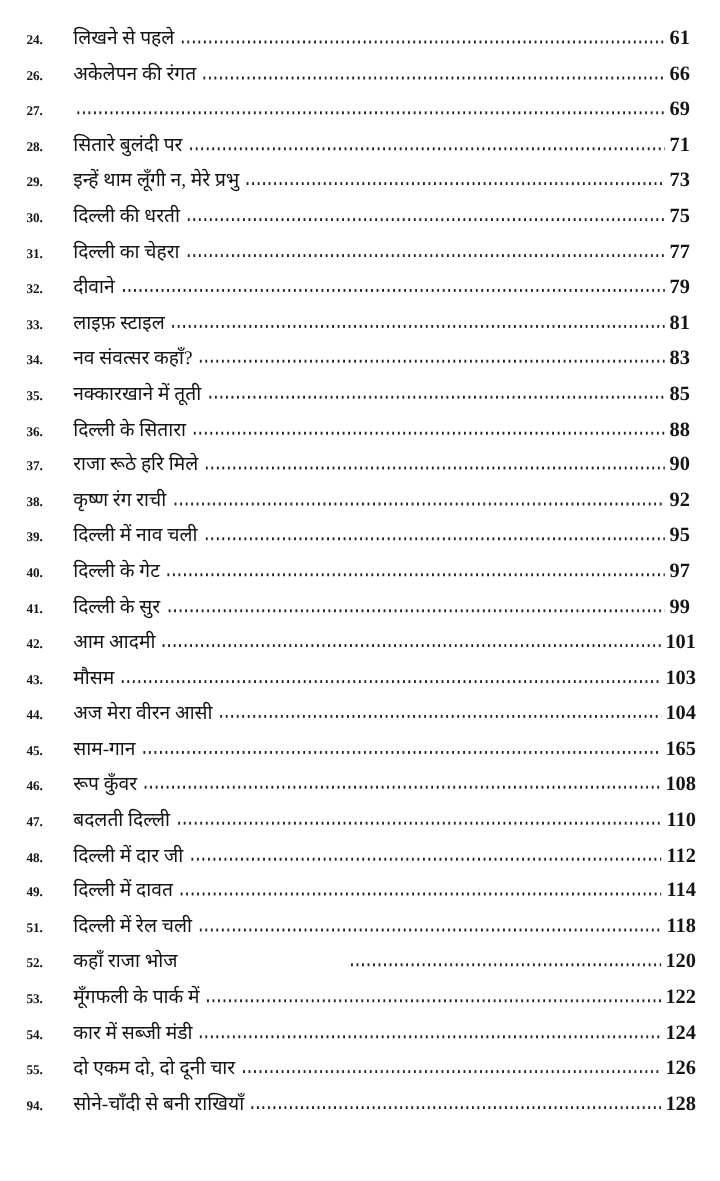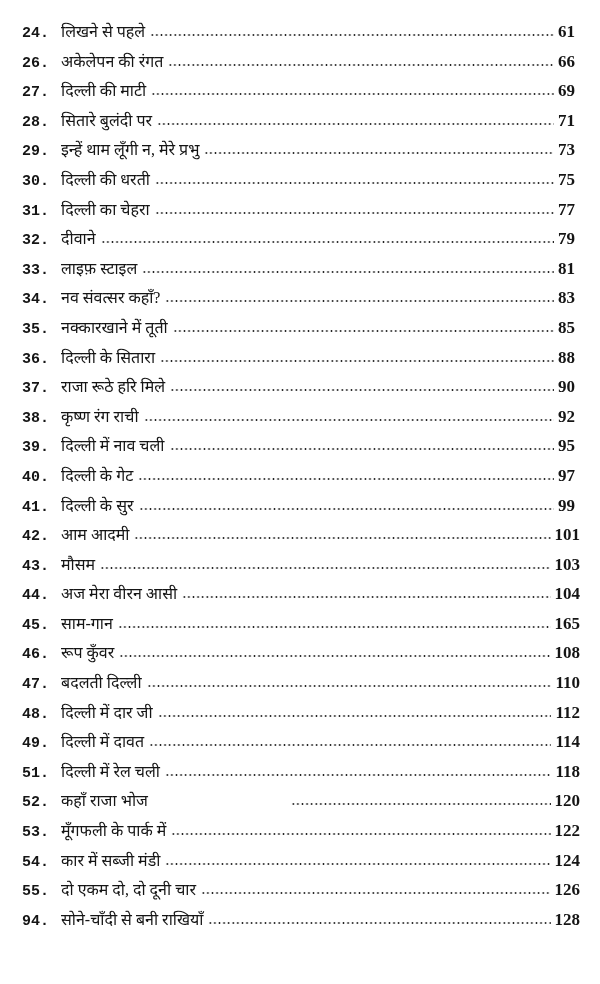--- a/index.html
+++ b/index.html
@@ -24,23 +24,23 @@
     .toc-row {
       display: flex;
       align-items: baseline;
       height: 29.6px;
       line-height: 29.6px;
       white-space: nowrap;
     }
     .toc-num {
       width: 39px;
       flex: 0 0 39px;
-      font-family: Liberation Mono, monospace;
+      font-family: Liberation Serif, serif;
       font-weight: bold;
-      font-size: 15px;
+      font-size: 11px;
     }
     .toc-title {
       flex: 0 0 auto;
       font-family: Liberation Serif, serif;
       font-size: 16px;
       padding-right: 3px;
     }
     .toc-dots {
       flex: 1 1 auto;
       overflow: hidden;
@@ -77,21 +77,20 @@
       <span class="toc-page">61</span>
     </div>
   <div class="toc-row">
       <span class="toc-num">26.</span>
       <span class="toc-title">अकेलेपन की रंगत</span>
       <span class="toc-dots"></span>
       <span class="toc-page">66</span>
     </div>
   <div class="toc-row">
       <span class="toc-num">27.</span>
-      <span class="toc-title">दिल्ली की माटी</span>
       <span class="toc-dots"></span>
       <span class="toc-page">69</span>
     </div>
   <div class="toc-row">
       <span class="toc-num">28.</span>
       <span class="toc-title">सितारे बुलंदी पर</span>
       <span class="toc-dots"></span>
       <span class="toc-page">71</span>
     </div>
   <div class="toc-row">

